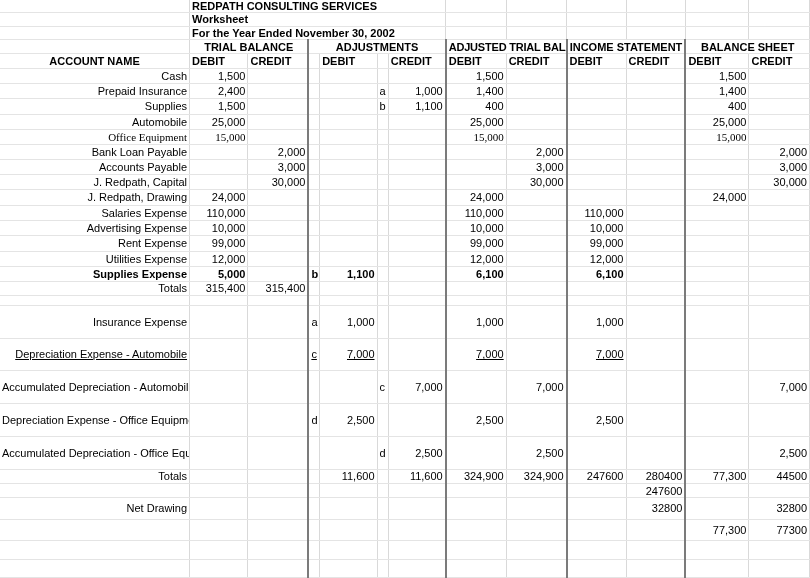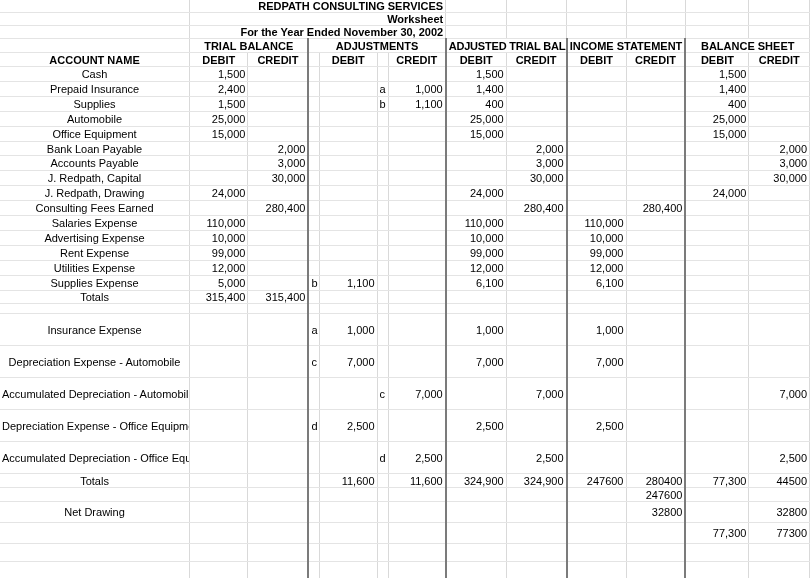--- a/index.html
+++ b/index.html
@@ -28,39 +28,39 @@
     line-height:12px;
     vertical-align:middle;
     white-space:nowrap;
     overflow:hidden;
     border-right:1px solid #d9d9d9;
     border-bottom:1px solid #e4e4e4;
     box-sizing:border-box;
   }
   
   .r{text-align:right;}
-  .l{text-align:center;}
+  .l{text-align:right;}
   .wrap{white-space:normal;line-height:12px;}
   .noline{border-bottom:none;}
   .nolineR{border-right:none;}
 
   
   .vsepL{border-left:2px solid #7b7b7b;}
 
   
   .ruleTop{border-top:1px solid #000;}
   .ruleBot{border-bottom:1px solid #000;}
   .dblBot{border-bottom:3px double #000;}
   .hdrTop{border-top:1px solid #000;}
 
   
-  .titlecell{font-weight:bold;font-size:11.5px;text-align:right;border-right:none;border-bottom:none;}
+  .titlecell{font-weight:bold;font-size:11.5px;text-align:left;border-right:none;border-bottom:none;}
   .grouphdr{font-weight:bold;text-align:center;border-bottom:1px solid #aaa;}
   .grouphdr-sm{font-weight:bold;text-align:center;font-size:9.5px;letter-spacing:-0.2px;border-bottom:1px solid #aaa;}
-  .colhdr{font-weight:bold;text-align:center;border-bottom:1px solid #000;}
+  .colhdr{font-weight:bold;border-bottom:1px solid #000;}
   .acctname{font-weight:bold;text-align:center;padding-left:6px;border-bottom:1px solid #000;}
   .blankrow td{border-bottom:1px solid #eee;}
   .refcell{text-align:left;padding-left:1px;font-size:10px;}
   .empty{border-right:1px solid #d9d9d9;}
 </style>
 </head>
 <body>
 
 <div id="sheet">
 <table class="ws">
@@ -192,21 +192,21 @@
           <td class="r"></td>
           <td class="refcell"></td>
           <td class="r"></td>
           <td class="r vsepL">25,000</td>
           <td class="r"></td>
           <td class="r vsepL"></td>
           <td class="r"></td>
           <td class="r vsepL">25,000</td>
           <td class="r nolineR"></td>
         </tr>
-        <tr style="height: 15px;">
+        <tr style="height: 15px; font-family: Liberation Serif, serif;">
           <td class="l">Office Equipment</td>
           <td class="r">15,000</td>
           <td class="r"></td>
           <td class="refcell vsepL"></td>
           <td class="r"></td>
           <td class="refcell"></td>
           <td class="r"></td>
           <td class="r vsepL">15,000</td>
           <td class="r"></td>
           <td class="r vsepL"></td>
@@ -268,35 +268,20 @@
           <td class="refcell"></td>
           <td class="r"></td>
           <td class="r vsepL">24,000</td>
           <td class="r"></td>
           <td class="r vsepL"></td>
           <td class="r"></td>
           <td class="r vsepL">24,000</td>
           <td class="r nolineR"></td>
         </tr>
         <tr style="height: 15px;">
-          <td class="l">Consulting Fees Earned</td>
-          <td class="r"></td>
-          <td class="r">280,400</td>
-          <td class="refcell vsepL"></td>
-          <td class="r"></td>
-          <td class="refcell"></td>
-          <td class="r"></td>
-          <td class="r vsepL"></td>
-          <td class="r">280,400</td>
-          <td class="r vsepL"></td>
-          <td class="r">280,400</td>
-          <td class="r vsepL"></td>
-          <td class="r nolineR"></td>
-        </tr>
-        <tr style="height: 15px;">
           <td class="l">Salaries Expense</td>
           <td class="r">110,000</td>
           <td class="r"></td>
           <td class="refcell vsepL"></td>
           <td class="r"></td>
           <td class="refcell"></td>
           <td class="r"></td>
           <td class="r vsepL">110,000</td>
           <td class="r"></td>
           <td class="r vsepL">110,000</td>
@@ -342,21 +327,21 @@
           <td class="r"></td>
           <td class="refcell"></td>
           <td class="r"></td>
           <td class="r vsepL">12,000</td>
           <td class="r"></td>
           <td class="r vsepL">12,000</td>
           <td class="r"></td>
           <td class="r vsepL"></td>
           <td class="r nolineR"></td>
         </tr>
-        <tr style="height: 15px;">
+        <tr style="height: 15px; font-weight: bold;">
           <td class="l">Supplies Expense</td>
           <td class="r">5,000</td>
           <td class="r"></td>
           <td class="refcell vsepL">b</td>
           <td class="r">1,100</td>
           <td class="refcell"></td>
           <td class="r"></td>
           <td class="r vsepL">6,100</td>
           <td class="r"></td>
           <td class="r vsepL">6,100</td>
@@ -409,21 +394,21 @@
           <td class="r">1,000</td>
           <td class="refcell"></td>
           <td class="r"></td>
           <td class="r vsepL">1,000</td>
           <td class="r"></td>
           <td class="r vsepL">1,000</td>
           <td class="r"></td>
           <td class="r vsepL"></td>
           <td class="r nolineR"></td>
         </tr>
-        <tr style="height: 32px;">
+        <tr style="height: 32px; text-decoration: underline;">
           <td class="l">Depreciation Expense - Automobile</td>
           <td class="r"></td>
           <td class="r"></td>
           <td class="refcell vsepL">c</td>
           <td class="r">7,000</td>
           <td class="refcell"></td>
           <td class="r"></td>
           <td class="r vsepL">7,000</td>
           <td class="r"></td>
           <td class="r vsepL">7,000</td>

